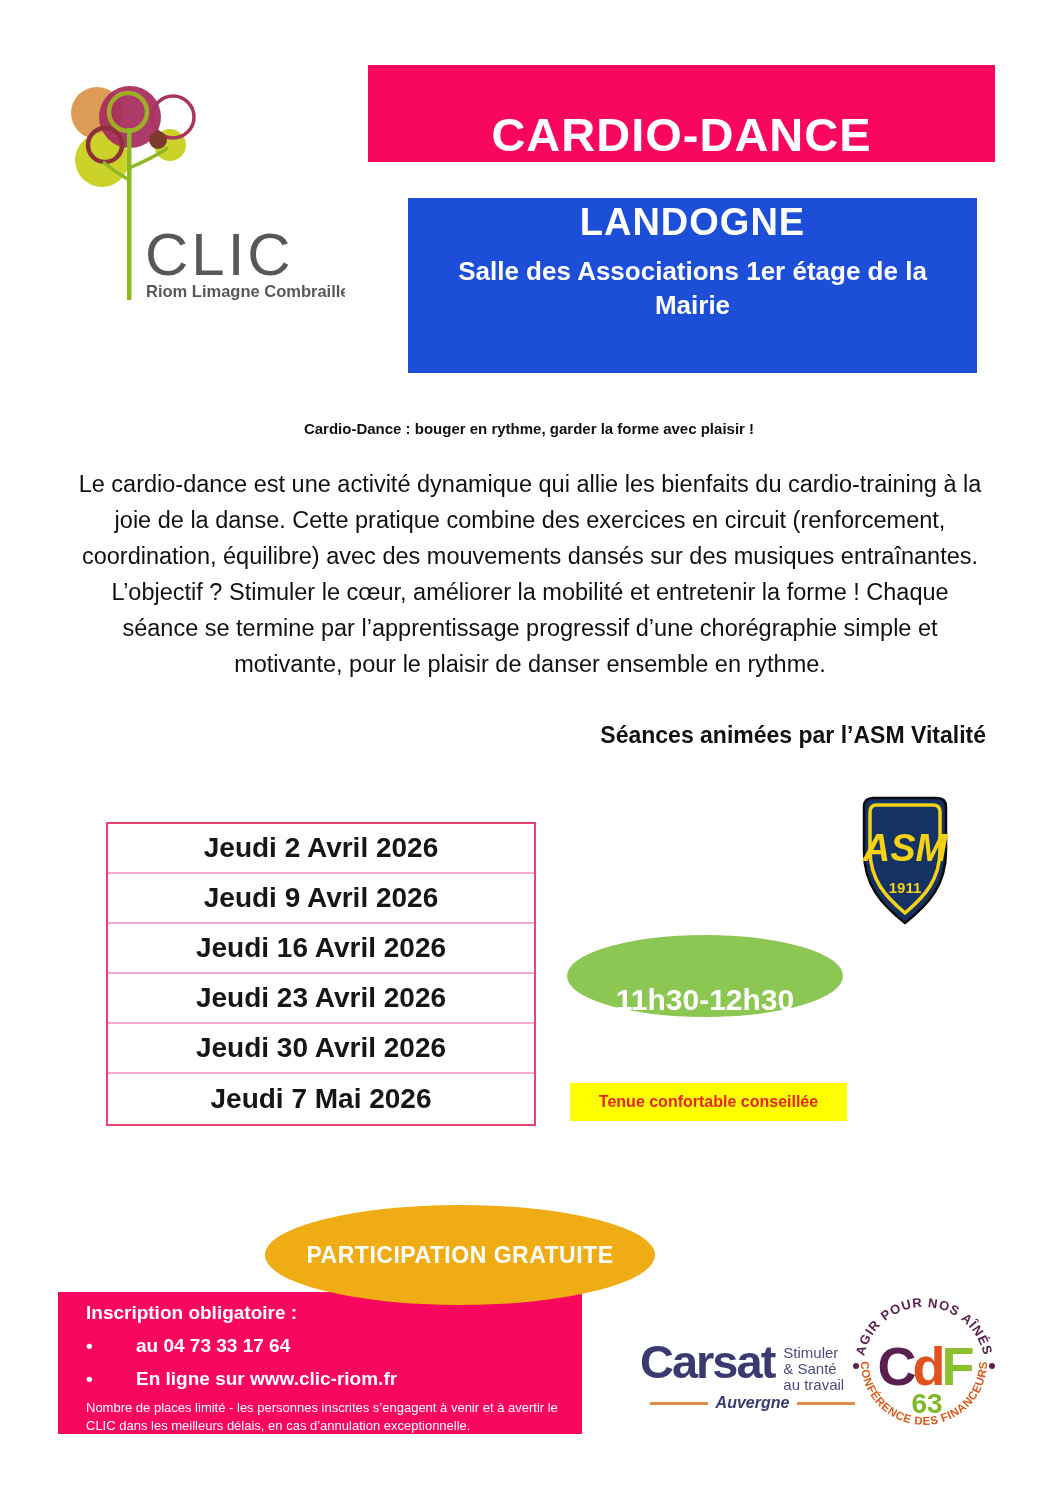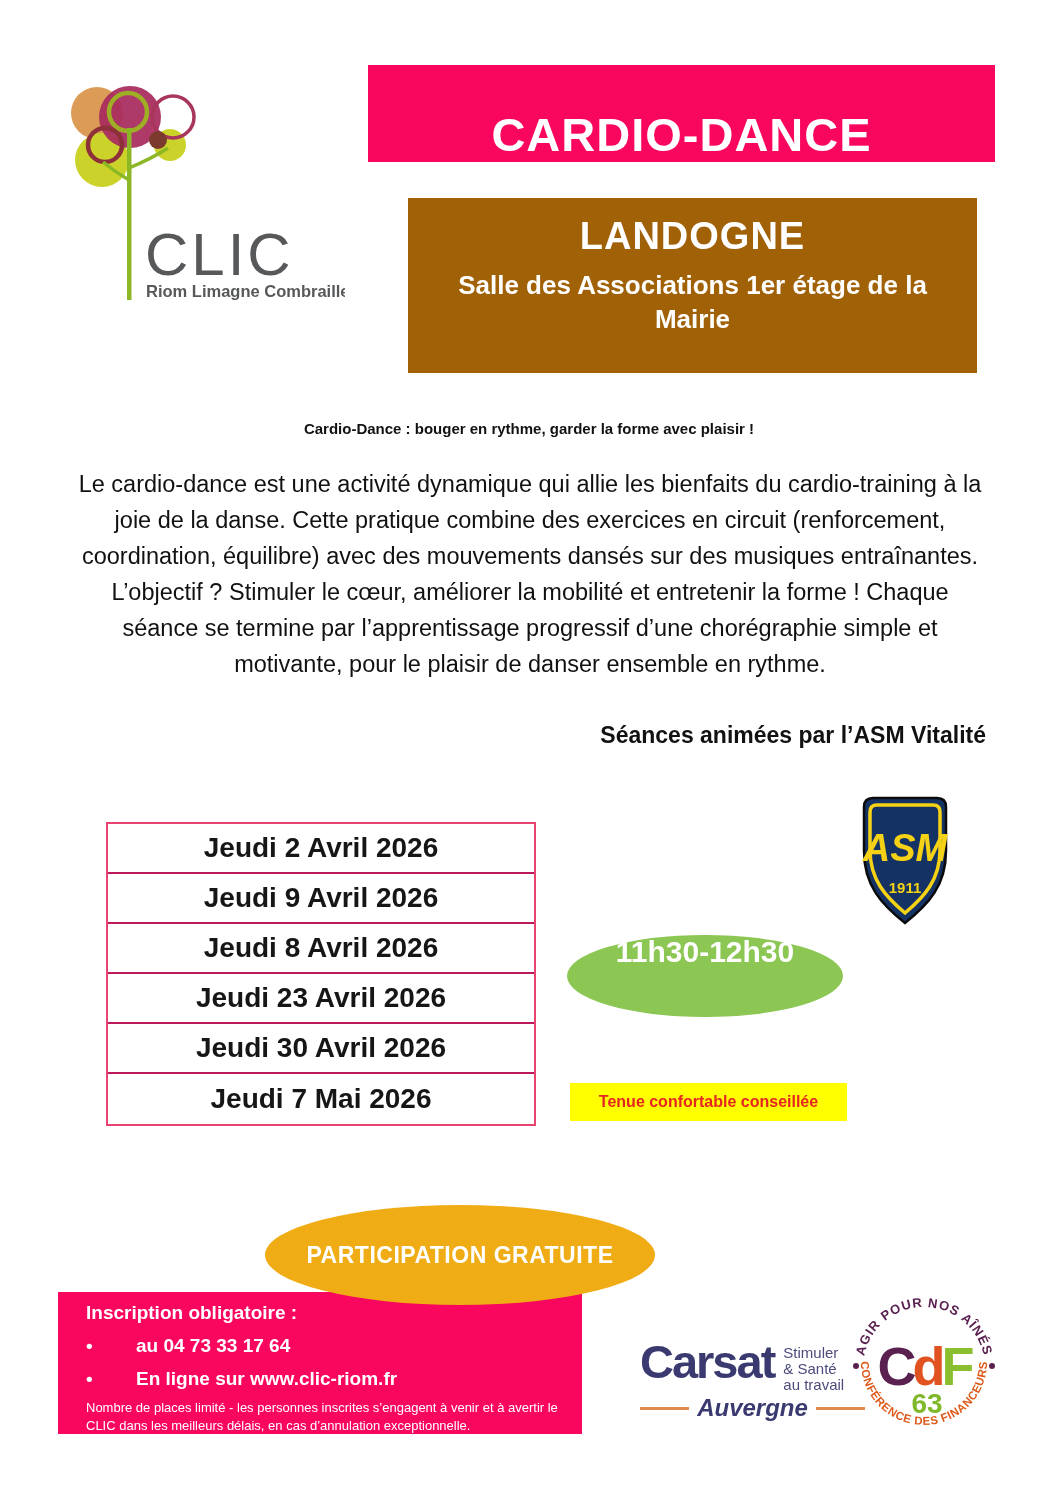--- a/index.html
+++ b/index.html
@@ -17,45 +17,45 @@
   
   .banner {
     left:368px; top:65px; width:627px; height:97px;
     background:#F9065F; color:#fff; display:flex; align-items:flex-end; justify-content:center;
     font-size:47px; font-weight:700; letter-spacing:1px;
   }
 
   
   .location-box {
     left:408px; top:198px; width:569px; height:175px;
-    background:#a16207; color:#fff; text-align:center; padding-top:17px;
+    background:#1d4ed8; color:#fff; text-align:center; padding-top:3px;
   }
   .location-city { font-size:38px; font-weight:700; letter-spacing:1px; }
   .location-venue { font-size:26px; font-weight:700; line-height:1.32; width:88%; margin:10px auto 0; }
 
   
   .intro-headline { left:0; top:420px; width:1058px; text-align:center; font-size:15px; font-weight:700; color:#111; }
   .intro-body { left:75px; top:466px; width:910px; text-align:center; font-size:23.5px; line-height:36px; color:#111; }
   .animator-line { left:400px; top:722px; width:586px; text-align:right; font-size:23px; font-weight:700; color:#111; }
 
   
   .schedule { left:106px; top:822px; width:430px; border:2px solid #E94372; background:#fff; }
   .schedule-row {
     height:50px; display:flex; align-items:center; justify-content:center;
-    border-bottom:2px solid #be185d; font-size:28px; font-weight:700; color:#161616;
+    border-bottom:2px solid #f9a8d4; font-size:28px; font-weight:700; color:#161616;
   }
   .schedule-row:last-child { border-bottom:none; }
 
   
   .asm-logo { left:855px; top:795px; width:100px; height:132px; }
 
   
   .time-badge {
     left:567px; top:935px; width:276px; height:82px; background:#8CC653; border-radius:50%;
-    display:flex; align-items:flex-start; justify-content:center;
+    display:flex; align-items:flex-end; justify-content:center;
     color:#fff; font-size:30px; font-weight:700;
   }
 
   
   .outfit-note {
     left:570px; top:1083px; width:277px; height:38px; background:#FFFF00;
     display:flex; align-items:center; justify-content:center;
     color:#E52521; font-size:16px; font-weight:700;
   }
 
@@ -77,21 +77,21 @@
   .registration-item .item-text { margin-left:38px; }
   .registration-note { margin-top:9px; font-size:13px; line-height:1.38; }
 
   
   .carsat-logo { left:640px; top:1338px; width:225px; }
   .carsat-top { display:flex; align-items:flex-start; }
   .carsat-name { font-size:47px; font-weight:700; color:#3A3A70; letter-spacing:-2px; line-height:1; }
   .carsat-tag { margin-left:9px; margin-top:7px; font-size:15px; line-height:1.05; color:#4B4C7C; }
   .carsat-bottom { display:flex; align-items:center; justify-content:center; margin-top:2px; }
   .carsat-line { width:58px; height:2.5px; background:#E08A4C; }
-  .carsat-region { margin:0 8px; font-size:24px; font-weight:700; font-style:italic; color:#3A3A70; }
+  .carsat-region { margin:0 8px; font-size:16px; font-weight:700; font-style:italic; color:#3A3A70; }
 
   
   .cdf-logo { left:848px; top:1282px; width:152px; height:168px; }
 
   svg text { font-family:"Liberation Sans", sans-serif; }
 </style>
 </head>
 <body>
 
 <div class="page">
@@ -123,21 +123,21 @@
     <div class="location-venue">Salle des Associations 1er étage de la Mairie</div>
   </div>
 
   <div class="abs intro-headline">Cardio-Dance : bouger en rythme, garder la forme avec plaisir !</div>
   <div class="abs intro-body">Le cardio-dance est une activité dynamique qui allie les bienfaits du cardio-training à la joie de la danse. Cette pratique combine des exercices en circuit (renforcement, coordination, équilibre) avec des mouvements dansés sur des musiques entraînantes. L’objectif ? Stimuler le cœur, améliorer la mobilité et entretenir la forme ! Chaque séance se termine par l’apprentissage progressif d’une chorégraphie simple et motivante, pour le plaisir de danser ensemble en rythme.</div>
   <div class="abs animator-line">Séances animées par l’ASM Vitalité</div>
 
   <div class="abs schedule">
     <div class="schedule-row">Jeudi 2 Avril 2026</div>
     <div class="schedule-row">Jeudi 9 Avril 2026</div>
-    <div class="schedule-row">Jeudi 8 Avril 2026</div>
+    <div class="schedule-row">Jeudi 16 Avril 2026</div>
     <div class="schedule-row">Jeudi 23 Avril 2026</div>
     <div class="schedule-row">Jeudi 30 Avril 2026</div>
     <div class="schedule-row">Jeudi 7 Mai 2026</div>
   </div>
 
   <svg class="abs asm-logo" viewBox="0 0 100 132">
     <path d="M9,12 Q9,3 18,3 L82,3 Q91,3 91,12 L91,56 C91,90 74,109 50,128 C26,109 9,90 9,56 Z" fill="#153264" stroke="#0a0a0a" stroke-width="2.5"></path>
     <path d="M15,17 Q15,10 22,10 L78,10 Q85,10 85,17 L85,55 C85,85 69,102 50,118 C31,102 15,85 15,55 Z" fill="none" stroke="#F5D216" stroke-width="3.5"></path>
     <text x="50" y="66" text-anchor="middle" font-size="38" font-weight="bold" font-style="italic" fill="#F5D216">ASM</text>
     <text x="50" y="98" text-anchor="middle" font-size="15" font-weight="bold" fill="#F5D216">1911</text>

